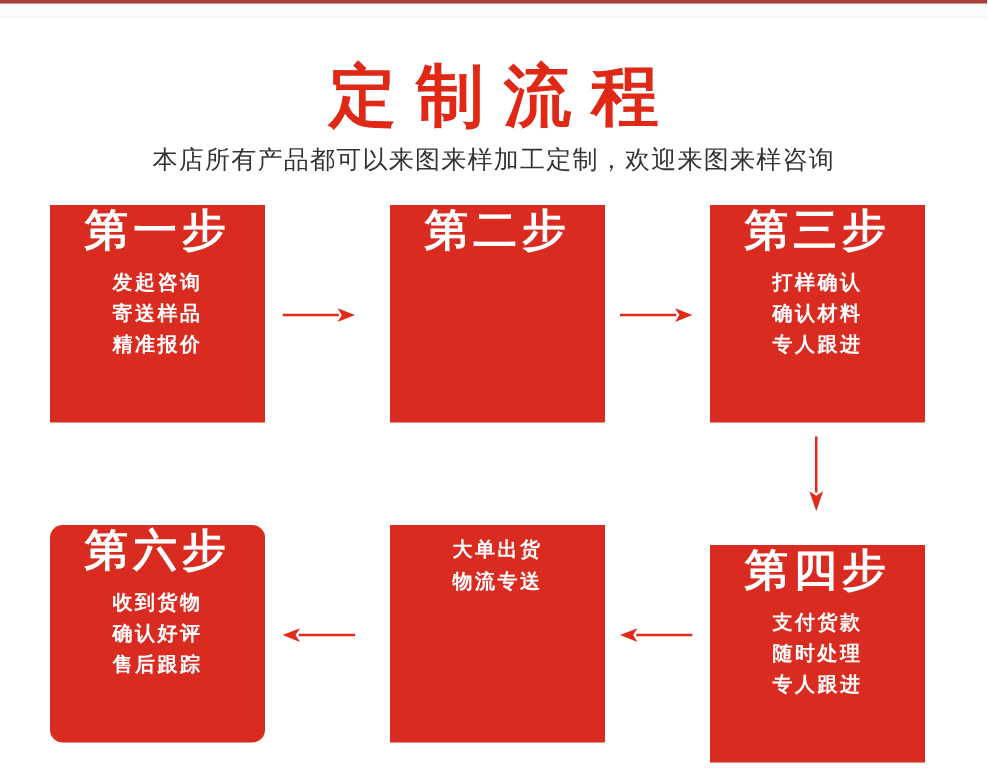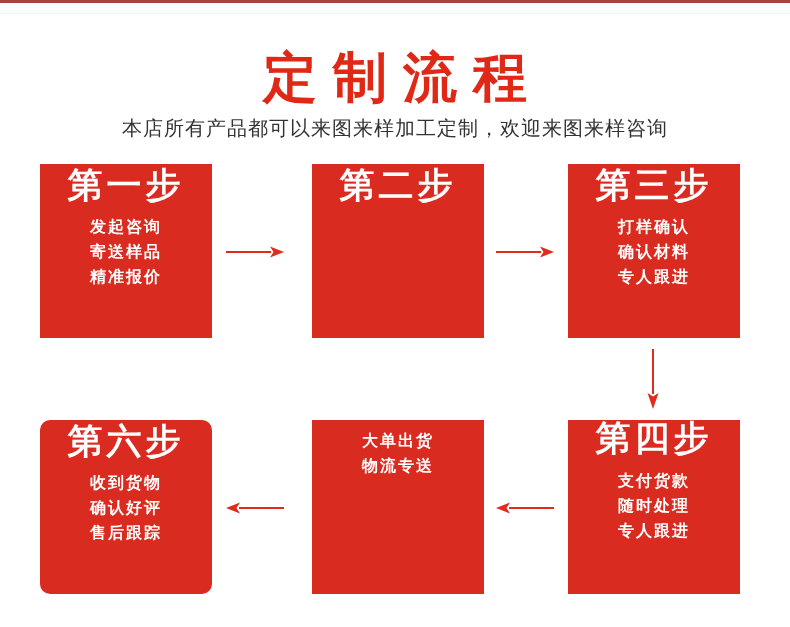--- a/index.html
+++ b/index.html
@@ -26,21 +26,21 @@
     position:absolute;top:116px;left:0;width:790px;text-align:center;
     font-size:20px;line-height:1.2;color:var(--text-dark);letter-spacing:1px;
   }
   .step-box{
     position:absolute;width:172px;height:174px;
     background:var(--accent-red);color:var(--box-text);text-align:center;
   }
   .s1{left:40px;top:164px;}
   .s2{left:312px;top:164px;}
   .s3{left:568px;top:164px;}
-  .s4{left:568px;top:420px;font-family:Liberation Mono, monospace;}
+  .s4{left:568px;top:436px;}
   .s5{left:312px;top:420px;}
   .s6{left:40px;top:420px;border-radius:10px;}
   .step-title{
     font-size:35px;line-height:42px;font-weight:900;letter-spacing:4px;
   }
   .step-lines{
     margin-top:8px;font-size:16px;line-height:25px;font-weight:700;letter-spacing:2px;
   }
   .arrow{position:absolute;color:var(--arrow-red);}
   .a1{left:226px;top:245px;}

